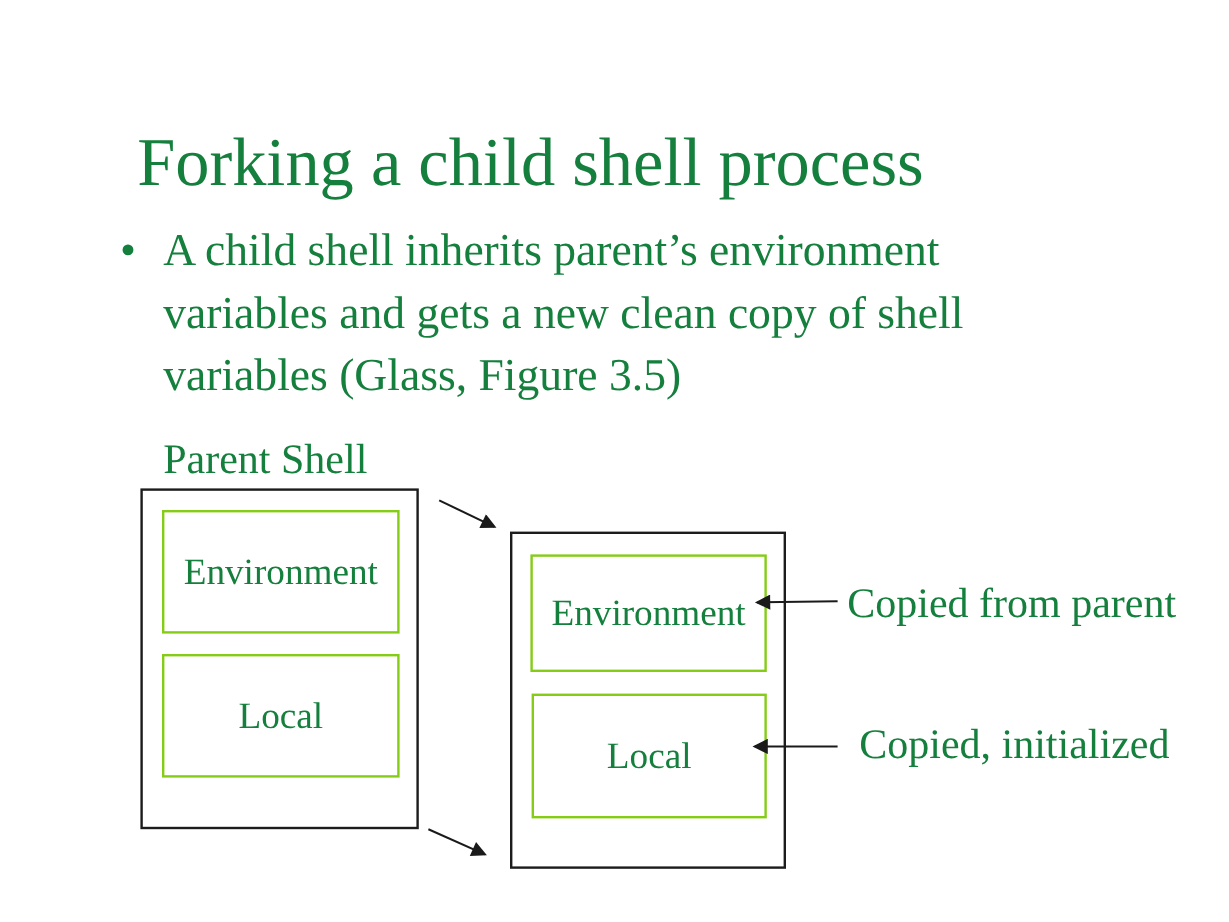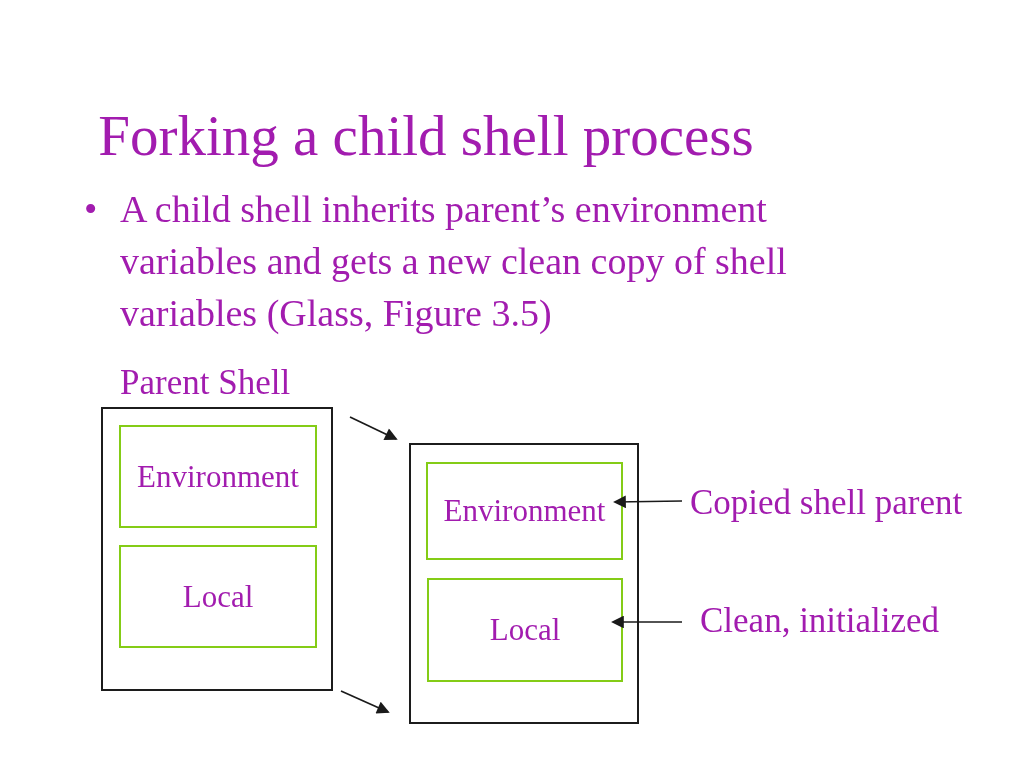--- a/index.html
+++ b/index.html
@@ -3,21 +3,22 @@
 <meta charset="utf-8">
 <style>
   * { margin: 0; padding: 0; box-sizing: border-box; }
   html, body { width: 1024px; height: 768px; background: #ffffff; overflow: hidden; }
   .slide {
     position: relative;
     width: 852px;
     height: 768px;
     background: #ffffff;
     font-family: "Liberation Serif", "DejaVu Serif", serif;
-    color: #a21caf;
+    color: #15803d;
+    margin-left: 16px;
   }
   .abs { position: absolute; }
 
   .title {
     left: 0; right: 0; top: 103px;
     text-align: center;
     font-size: 57px;
     line-height: 1.15;
     white-space: nowrap;
   }
@@ -106,22 +107,22 @@
   </div>
 
   <div class="abs obox child-outer"></div>
   <div class="abs ibox child-env">
     <span>Environment</span>
   </div>
   <div class="abs ibox child-local">
     <span>Local</span>
   </div>
 
-  <div class="abs dlabel anno-copied">Copied shell parent</div>
-  <div class="abs dlabel anno-clean">Clean, initialized</div>
+  <div class="abs dlabel anno-copied">Copied from parent</div>
+  <div class="abs dlabel anno-clean">Copied, initialized</div>
 
   <svg class="abs arrows-overlay" width="1024" height="768" viewBox="0 0 1024 768">
     <defs>
       <marker id="ah" viewBox="0 0 10 10" refX="8.5" refY="5" markerWidth="9" markerHeight="7.5" orient="auto-start-reverse">
         <path d="M0,0 L10,5 L0,10 z" fill="#1a1a1a"></path>
       </marker>
     </defs>
     <line x1="350" y1="417" x2="396" y2="439" marker-end="url(#ah)"></line>
     <line x1="341" y1="691" x2="388" y2="712" marker-end="url(#ah)"></line>
     <line x1="682" y1="501" x2="615" y2="502" marker-end="url(#ah)"></line>

